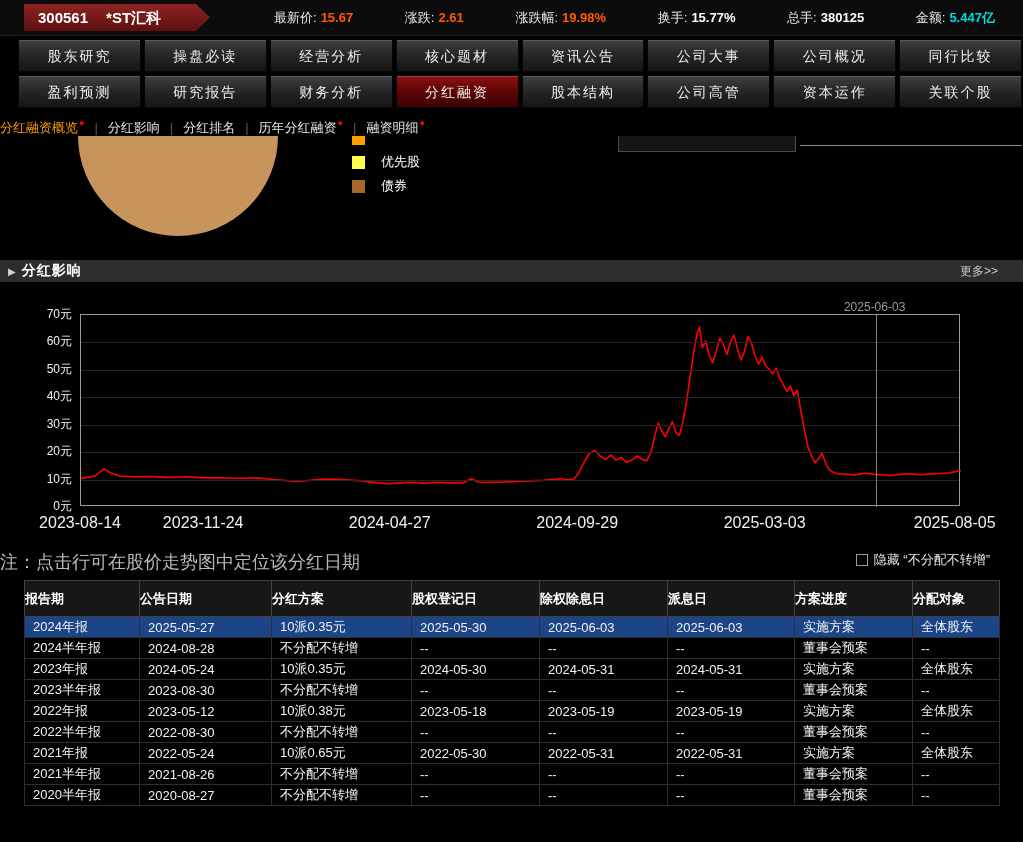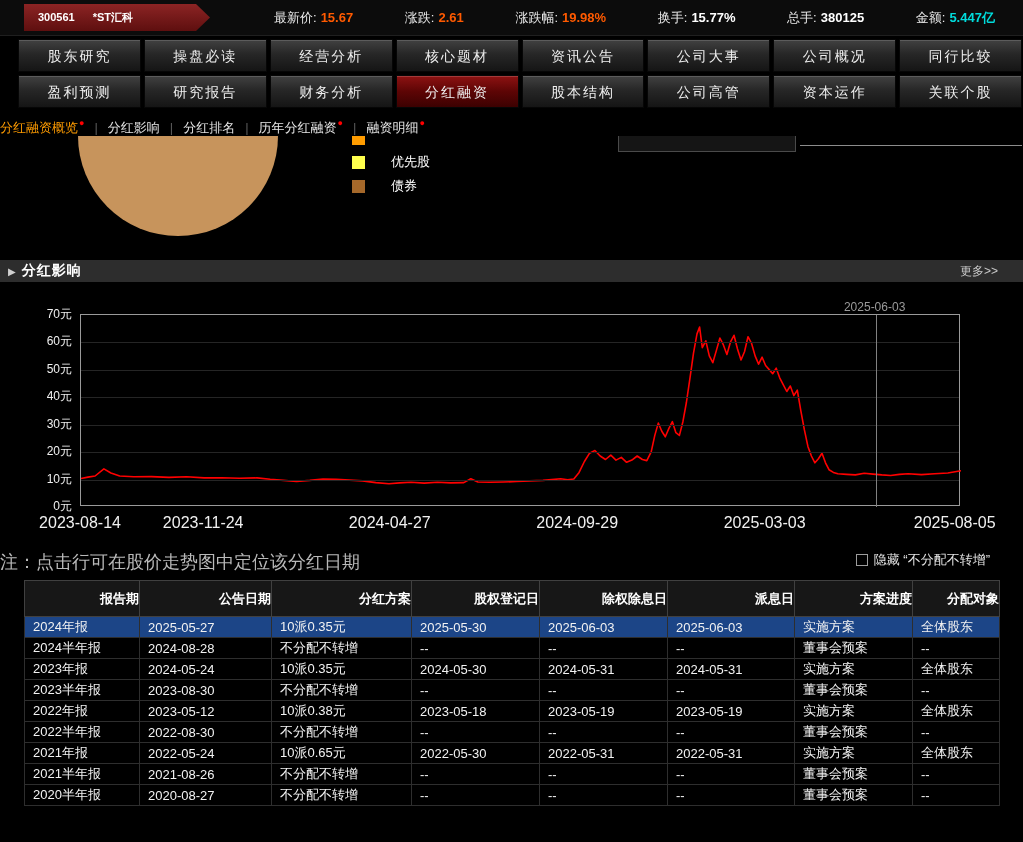--- a/index.html
+++ b/index.html
@@ -7,21 +7,21 @@
   body {
     width:1023px; height:842px; position:relative; overflow:hidden;
     font-family:"Liberation Sans", sans-serif;
   }
   
   .topbar { height:36px; display:flex; align-items:center; background:#0c0c0c; border-bottom:1px solid #1f1f1f; }
   .badge {
     margin-left:24px; height:27px; line-height:27px; width:186px;
     padding:0 26px 0 14px; background:linear-gradient(#8c2424,#5e0f0f);
     clip-path:polygon(0 0, calc(100% - 14px) 0, 100% 50%, calc(100% - 14px) 100%, 0 100%);
-    color:#fff; font-weight:bold; font-size:11px; display:flex; gap:18px; white-space:nowrap;
+    color:#fff; font-weight:bold; font-size:15px; display:flex; gap:18px; white-space:nowrap;
   }
   .topbar-fields { flex:1; display:flex; justify-content:space-between; margin:0 28px 0 64px; font-size:13px; }
   .field { white-space:nowrap; }
   .f-label { color:#e9e9e9; }
   .f-value { font-weight:bold; margin-left:4px; }
   
   .nav-row { display:grid; grid-template-columns:repeat(8,1fr); gap:3px; padding:0 1px 0 18px; margin-top:3px; }
   .nav-btn {
     height:33px; line-height:33px; text-align:center; color:#efefef; font-size:14px; letter-spacing:2px;
     background:linear-gradient(#414141,#272727 45%,#151515); border:1px solid #060606;
@@ -31,21 +31,21 @@
   
   .subnav { height:26px; line-height:26px; text-align:left; font-size:13px; color:#e6e6e6; margin-top:2px; white-space:nowrap; }
   .subnav-item { cursor:pointer; }
   .subnav-item.active { color:#ff9c00; }
   .subnav-sep { color:#5a5a5a; margin:0 10px; }
   .dot { color:#ff0000; font-size:9px; vertical-align:6px; margin-left:1px; }
   
   .overview { position:relative; height:100px; overflow:hidden; }
   .pie { position:absolute; left:78px; top:-100px; width:200px; height:200px; border-radius:50%; }
   .legend { position:absolute; left:352px; top:-10px; }
-  .legend-item { display:flex; align-items:center; height:24px; gap:26px; color:#fff; font-size:13px; }
+  .legend-item { display:flex; align-items:center; height:24px; gap:16px; color:#fff; font-size:13px; }
   .legend-swatch { width:13px; height:13px; flex:0 0 13px; }
   .clip-a { position:absolute; left:618px; top:-10px; width:178px; height:26px; background:#151515; border:1px solid #4a4a4a; }
   .clip-b { position:absolute; left:800px; top:-16px; width:222px; height:26px; border-bottom:1px solid #8c8c8c; }
   
   .section-bar { margin-top:24px; height:22px; background:#2d2d2d; display:flex; align-items:center; padding-left:8px; position:relative; }
   .tri { color:#d0d0d0; font-size:10px; margin-right:6px; }
   .sec-title { color:#fff; font-weight:bold; font-size:14px; letter-spacing:1px; }
   .more-link { position:absolute; right:25px; color:#c9c9c9; font-size:12px; cursor:pointer; }
   
   .chart-region { position:relative; height:246px; margin-top:14px; }
@@ -56,21 +56,21 @@
   .ylab { position:absolute; left:0; width:72px; text-align:right; color:#f0f0f0; font-size:12px; height:14px; line-height:14px; }
   .xlab { position:absolute; top:218px; color:#f0f0f0; font-size:16px; transform:translateX(-50%); white-space:nowrap; }
   .marker-label { position:absolute; top:4px; color:#9a9a9a; font-size:12px; transform:translateX(-50%); white-space:nowrap; }
   
   .note-row { position:relative; height:18px; margin-top:8px; }
   .note-text { text-align:left; color:#b9b9b9; font-size:18px; }
   .hide-check { position:absolute; right:33px; top:1px; display:flex; align-items:center; gap:6px; color:#e4e4e4; font-size:13px; cursor:pointer; }
   .checkbox { width:12px; height:12px; border:1px solid #9c9c9c; background:#000; flex:0 0 12px; }
   
   table.div-table { margin:12px 24px 0 24px; width:975px; border-collapse:collapse; table-layout:fixed; font-size:13px; }
-  .div-table th { height:36px; border:1px solid #404040; color:#fff; font-weight:bold; background:#171717; text-align:right; white-space:nowrap; overflow:hidden; }
+  .div-table th { height:36px; border:1px solid #404040; color:#fff; font-weight:bold; background:#171717; text-align:left; white-space:nowrap; overflow:hidden; }
   .div-table td { height:21px; border:1px solid #2e2e2e; color:#f2f2f2; padding-left:8px; background:#000; white-space:nowrap; overflow:hidden; }
   .div-table tr.hl td { background:#1c4587; }
 </style>
 </head>
 <body>
 
 <div class="topbar">
   <div class="badge">
     <span>300561</span>
     <span>*ST汇科</span>

